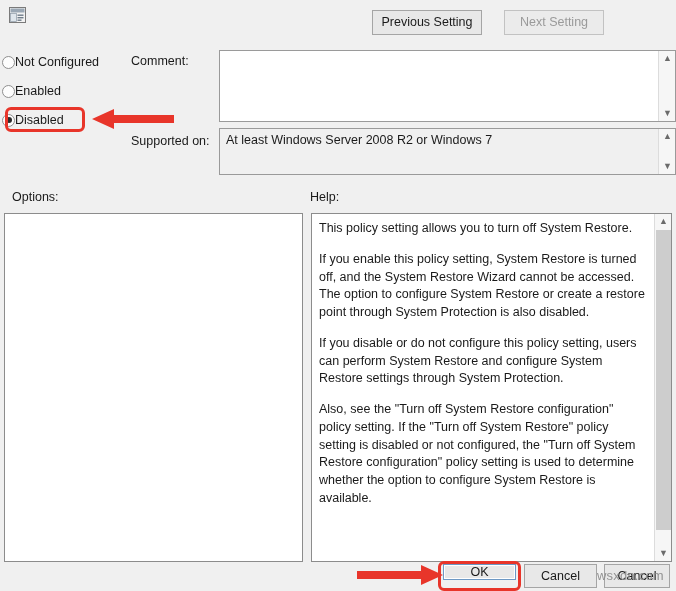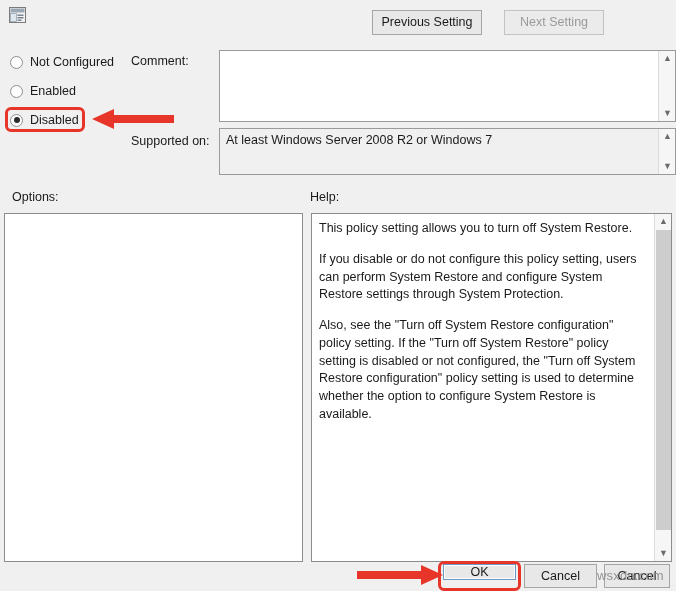--- a/index.html
+++ b/index.html
@@ -62,25 +62,24 @@
     width: 110px; height: 25px;
   }
   #next-setting-btn {
     left: 487px; top: 10px;
     width: 100px; height: 25px;
   }
 
   
   .radio-row {
     position: absolute;
-    left: 10px;
+    left: 2px;
     height: 20px;
     display: flex;
     align-items: center;
-    gap: 7px;
     white-space: nowrap;
   }
   #radio-not-configured { top: 52px; }
   #radio-enabled        { top: 81px; }
   #radio-disabled       { top: 110px; }
 
   .radio-mark {
     width: 13px; height: 13px;
     border-radius: 50%;
     border: 1px solid #8f8f8f;
@@ -295,20 +294,21 @@
 <div class="field-label" id="options-label">Options:</div>
 <div class="field-label" id="help-label">Help:</div>
 
 <div id="options-panel">
   <span></span>
 </div>
 
 <div id="help-panel">
   <div id="help-text">
       <p>This policy setting allows you to turn off System Restore.</p>
+      <p>If you enable this policy setting, System Restore is turned off, and the System Restore Wizard cannot be accessed. The option to configure System Restore or create a restore point through System Protection is also disabled.</p>
       <p>If you disable or do not configure this policy setting, users can perform System Restore and configure System Restore settings through System Protection.</p>
       <p>Also, see the "Turn off System Restore configuration" policy setting. If the "Turn off System Restore" policy setting is disabled or not configured, the "Turn off System Restore configuration" policy setting is used to determine whether the option to configure System Restore is available.</p>
     </div>
   <div class="vscroll" style="height:100%;">
     <div class="arrow up">▲</div>
     <div class="thumb" style="top:16px; height:300px;"></div>
     <div class="arrow down">▼</div>
   </div>
 </div>
 

